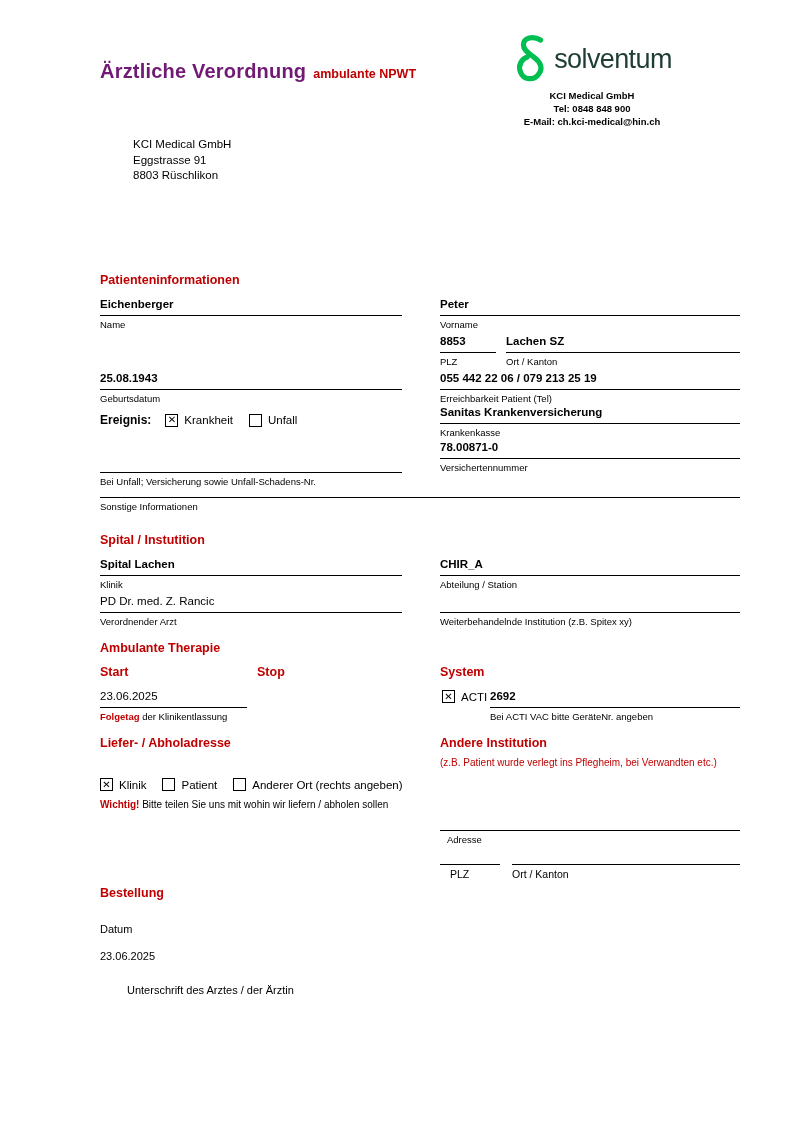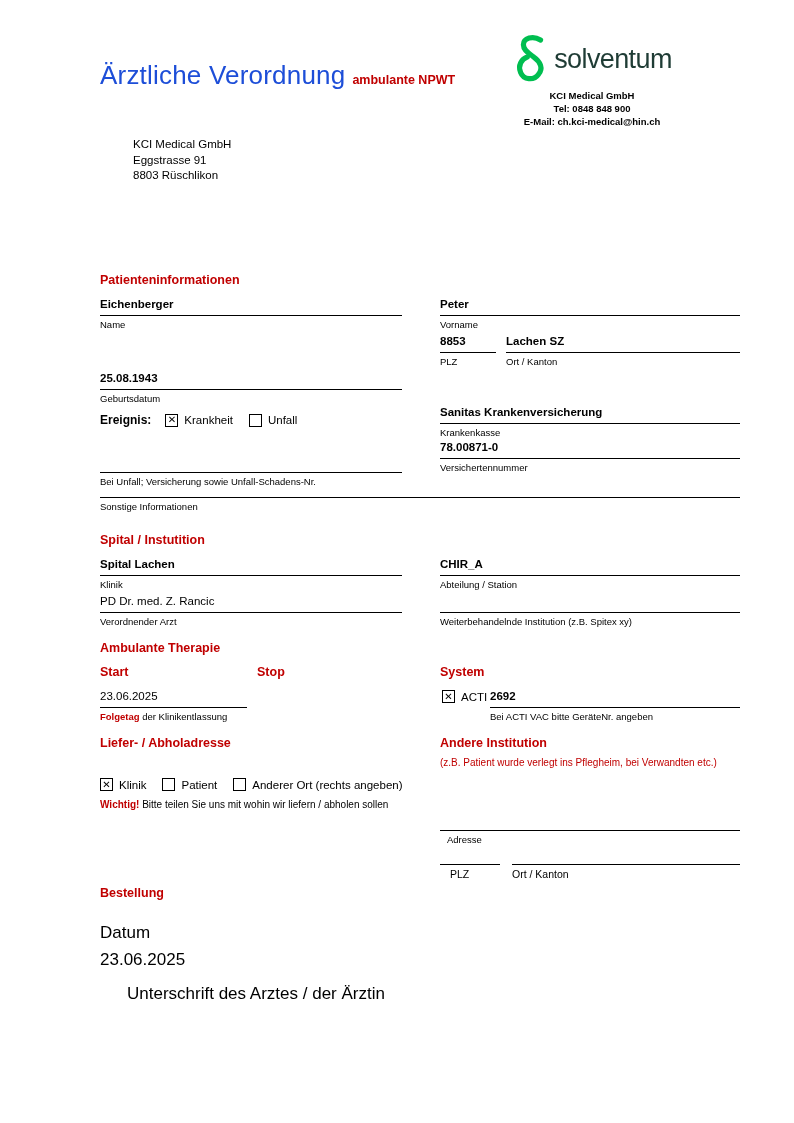--- a/index.html
+++ b/index.html
@@ -3,21 +3,21 @@
 <meta charset="utf-8">
 <style>
   html,body{margin:0;padding:0;background:#fff;}
   .page{
     position:relative;width:794px;height:1123px;background:#fff;
     font-family:"Liberation Sans","DejaVu Sans",sans-serif;color:#000;overflow:hidden;
   }
   .abs{position:absolute;}
   
   .red-heading{color:#c00000;font-weight:bold;font-size:12.5px;}
-  .title{color:#1d4ed8;font-weight:normal;font-size:26px;letter-spacing:0.2px;}
+  .title{color:#701a75;font-weight:bold;font-size:20px;letter-spacing:0.2px;}
   .subtitle{color:#c00000;font-weight:bold;font-size:12.5px;margin-left:7px;}
   .title-row{display:flex;align-items:baseline;}
   
   .logo-block{display:flex;flex-direction:column;align-items:center;width:190px;}
   .logo-row{display:flex;align-items:center;gap:4px;}
   .wordmark{font-size:27px;color:#1f3c35;letter-spacing:-0.6px;}
   .contact{margin-top:4px;text-align:center;font-size:9.5px;font-weight:bold;line-height:13px;}
   
   .sender{font-size:11.5px;line-height:15.5px;}
   
@@ -33,21 +33,21 @@
     align-items:center;justify-content:center;flex:0 0 auto;
     font-size:10px;font-weight:bold;line-height:1;background:#fff;
   }
   .checkbox.checked::after{content:"\2715";}
   .cb-row{display:flex;align-items:center;font-size:11.5px;}
   .cb-row .cb-label{margin-left:6px;}
   .ereignis-title{font-weight:bold;font-size:12px;margin-right:14px;}
   .gap16{width:16px;flex:0 0 auto;}
   .note-red{color:#c00000;font-weight:bold;}
   .sub-red{color:#c00000;font-size:10px;white-space:nowrap;}
-  .plain-text{font-size:17px;}
+  .plain-text{font-size:11px;}
 </style>
 </head>
 <body>
 
 <div class="page">
 
   <div class="abs title-row" style="left:100px;top:60px;">
     <span class="title">Ärztliche Verordnung</span>
     <span class="subtitle">ambulante NPWT</span>
   </div>
@@ -89,20 +89,24 @@
   </div>
   <div class="abs field" style="left:506px;top:334px;width:234px;">
     <div class="value">Lachen SZ</div>
     <div class="label">Ort / Kanton</div>
   </div>
 
   <div class="abs field" style="left:100px;top:371px;width:302px;">
     <div class="value">25.08.1943</div>
     <div class="label">Geburtsdatum</div>
   </div>
+  <div class="abs field" style="left:440px;top:371px;width:300px;">
+    <div class="value">055 442 22 06 / 079 213 25 19</div>
+    <div class="label">Erreichbarkeit Patient (Tel)</div>
+  </div>
 
   <div class="abs cb-row" style="left:100px;top:413px;">
     <span class="ereignis-title">Ereignis:</span>
     <span class="checkbox checked"></span>
     <span class="cb-label">Krankheit</span>
     <span class="gap16"></span>
     <span class="checkbox"></span>
     <span class="cb-label">Unfall</span>
   </div>
 

